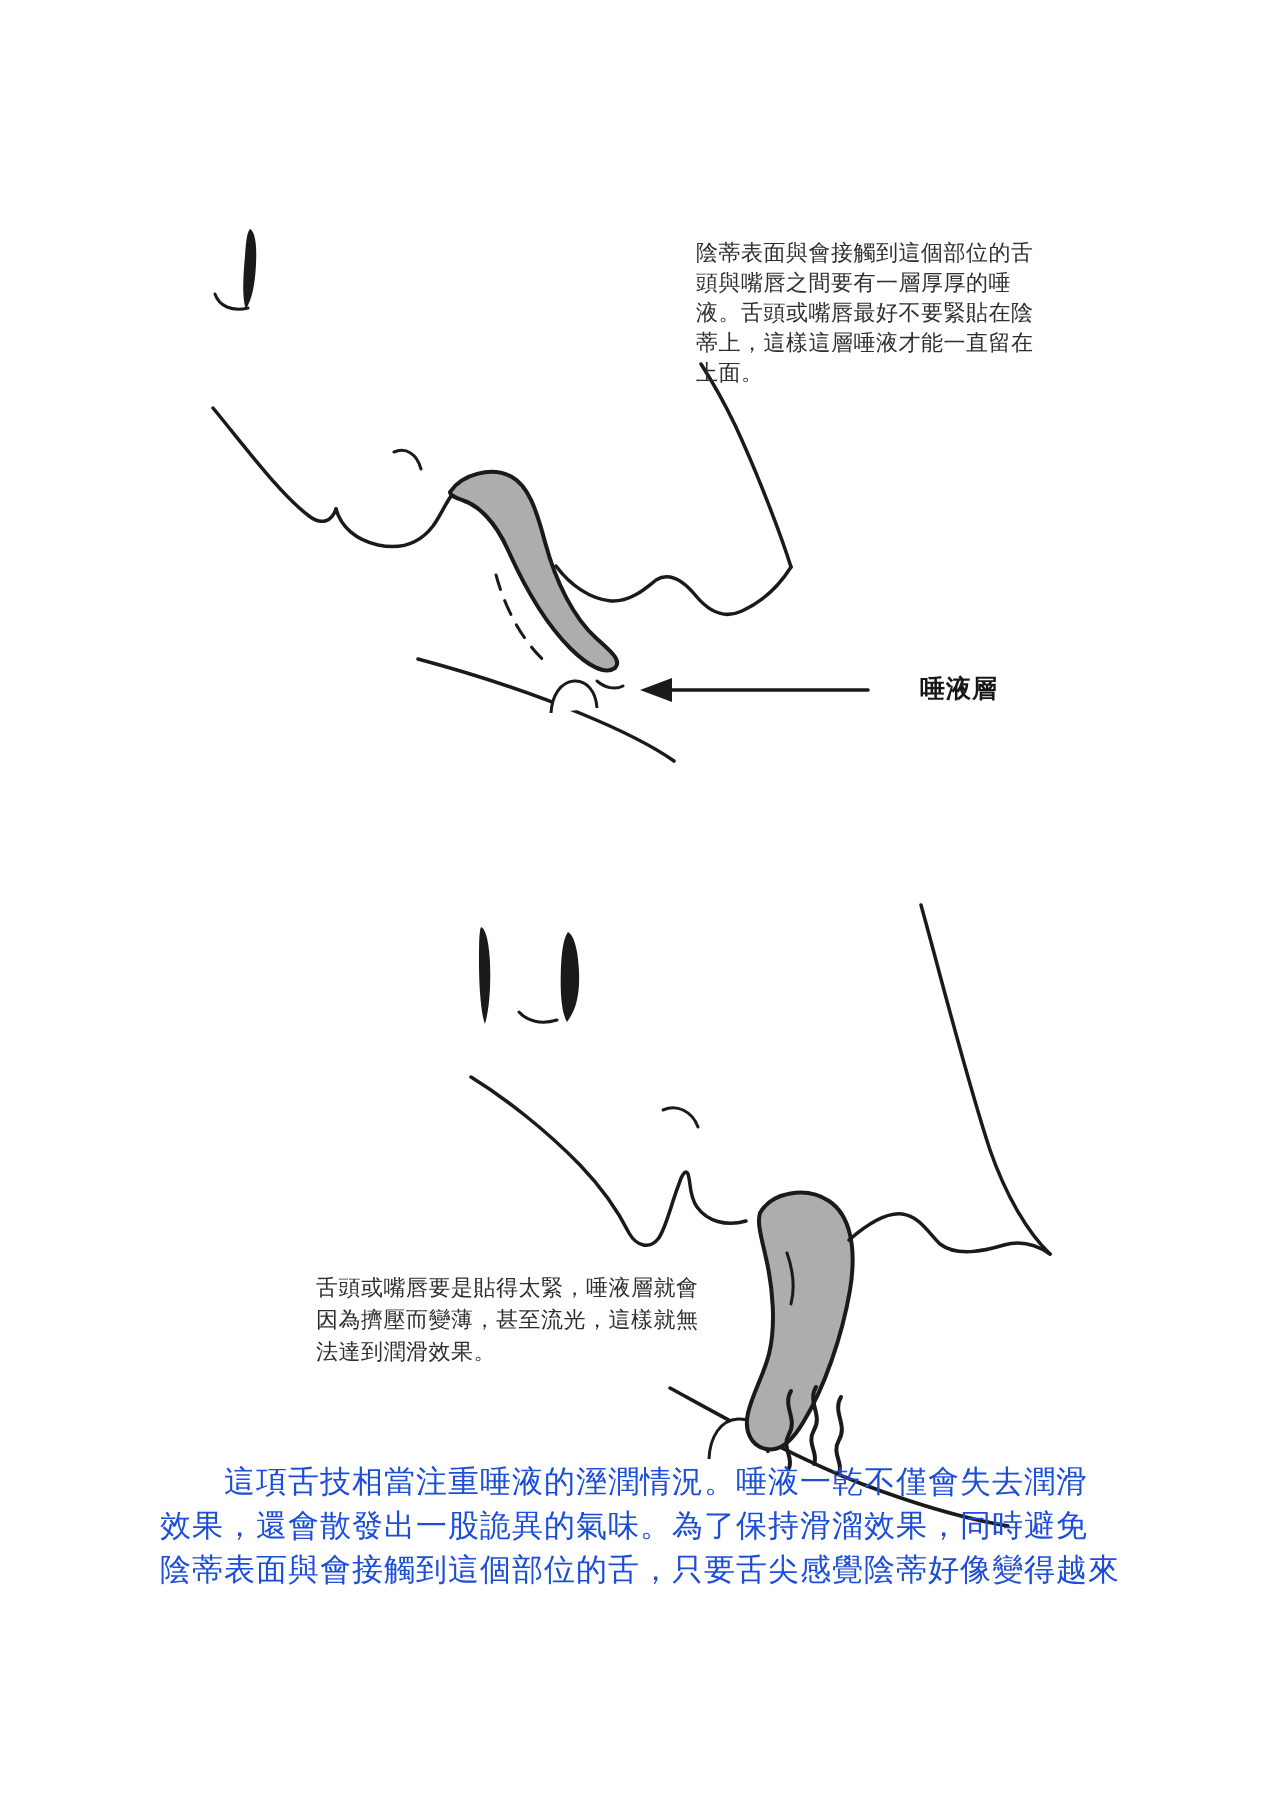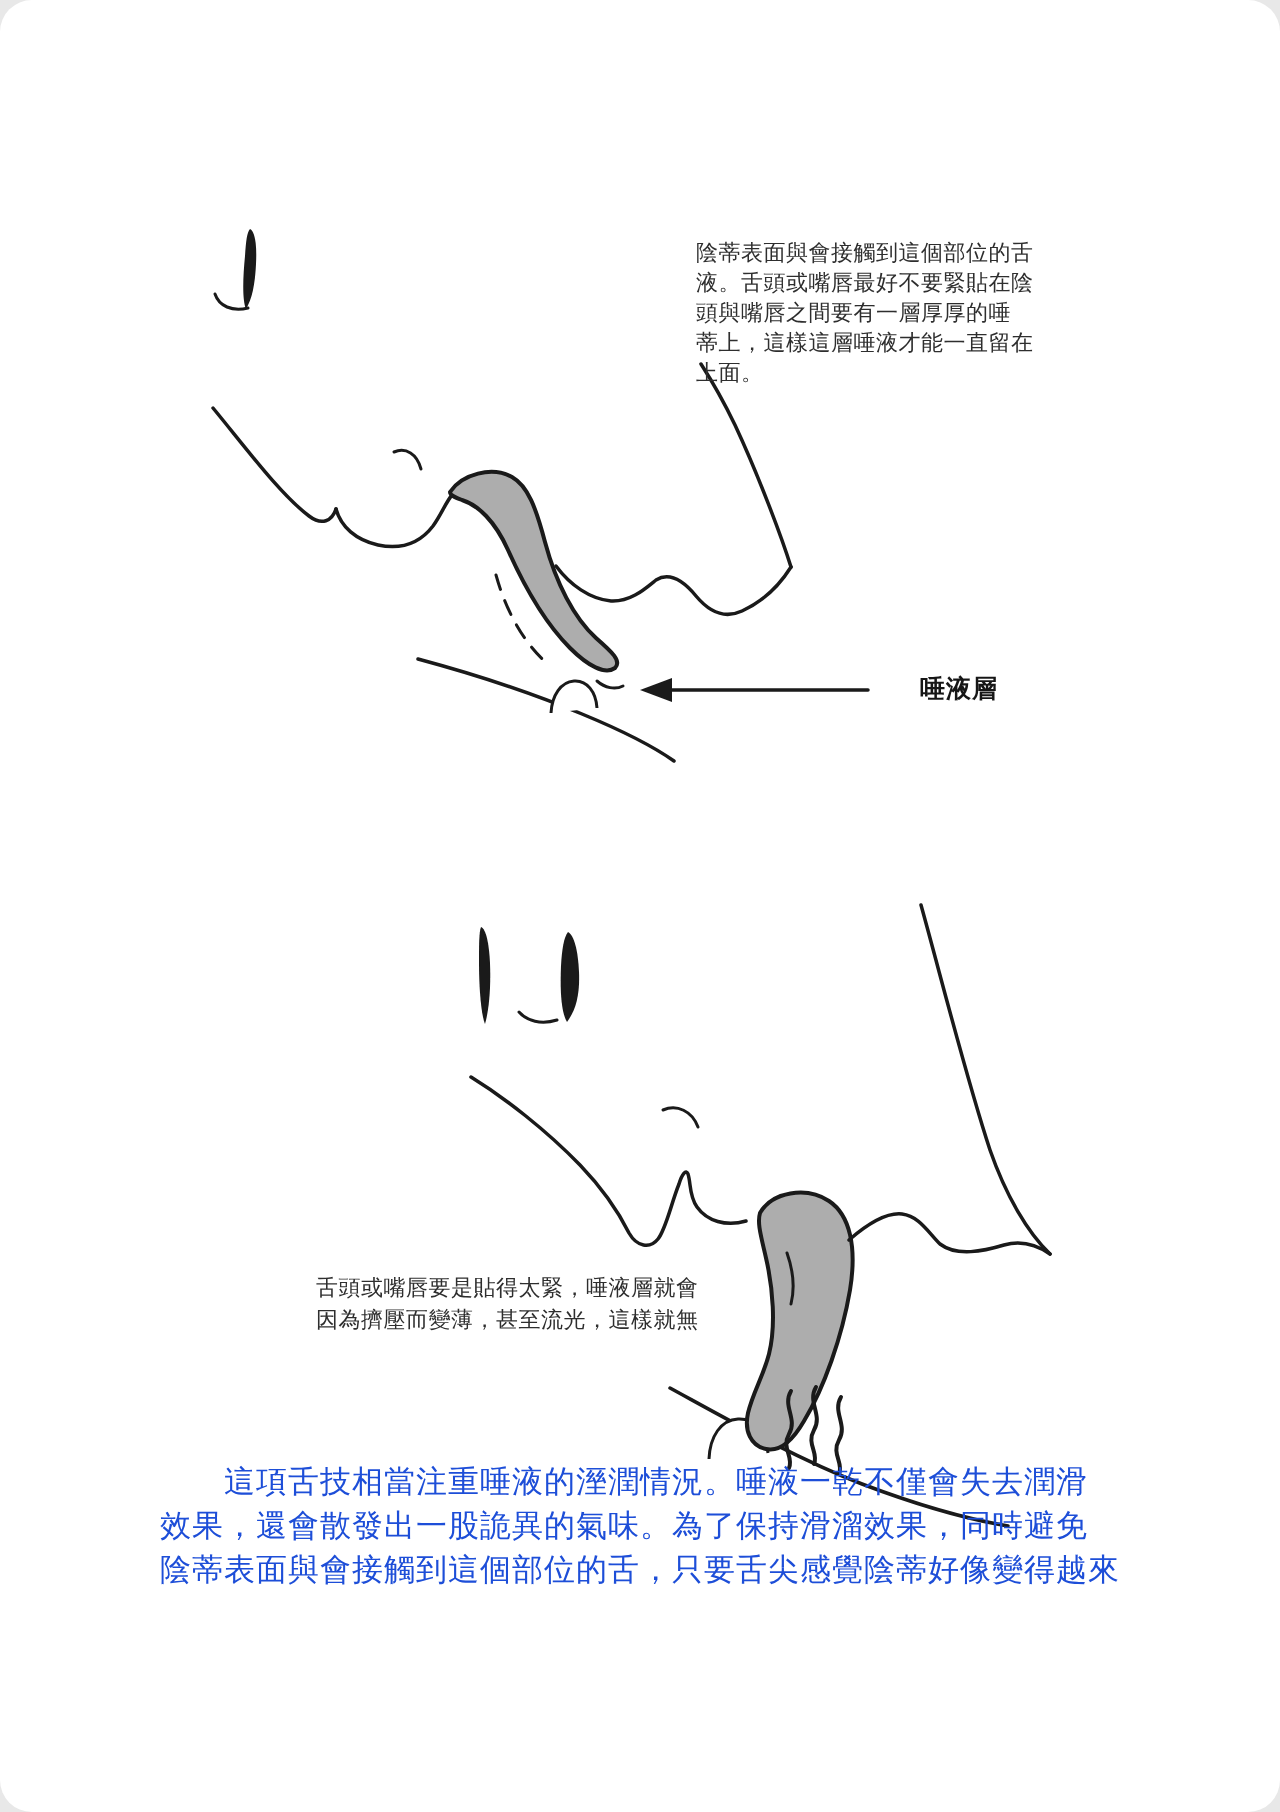--- a/index.html
+++ b/index.html
@@ -4,21 +4,20 @@
 <style>
   html,body{margin:0;padding:0;background:#e8e8e8;}
   .page{
     position:relative;
     width:1280px;height:1812px;
     margin:0 auto;
     background:#ffffff;
     font-family:"Liberation Sans","DejaVu Sans",sans-serif;
     color:#2b2b2b;
     overflow:hidden;
-    border-radius:32px;
   }
   .abs{position:absolute;}
   .caption{
     font-size:22px;
     font-weight:500;
     color:#2e2e2e;
     letter-spacing:0.5px;
   }
   .caption .cap-line{white-space:nowrap;}
   #fig1-caption{left:696px;top:238px;line-height:30px;}
@@ -68,22 +67,22 @@
     <path class="ink" stroke-width="3.5" d="M556,566 C570,585 590,599 611,601 C631,602 646,588 656,580 C669,572 682,579 696,596 C711,614 727,618 742,611 C762,602 779,586 791,567"></path>
 
     <path class="ink" stroke-width="3.5" d="M791,567 C781,535 757,472 735,425 C722,398 710,378 701,364"></path>
 
     <path class="ink" stroke-width="3.5" d="M868,690 L662,690"></path>
     <polygon fill="#1a1a1a" points="640,690 672,678 672,702"></polygon>
   </svg>
 
   <div class="abs caption" id="fig1-caption">
     <div class="cap-line">陰蒂表面與會接觸到這個部位的舌</div>
+    <div class="cap-line">頭與嘴唇之間要有一層厚厚的唾</div>
     <div class="cap-line">液。舌頭或嘴唇最好不要緊貼在陰</div>
-    <div class="cap-line">頭與嘴唇之間要有一層厚厚的唾</div>
     <div class="cap-line">蒂上，這樣這層唾液才能一直留在</div>
     <div class="cap-line">上面。</div>
   </div>
 
   <div class="abs" id="fig1-label">唾液層</div>
 
   <svg class="abs" style="left:440px;top:895px;" width="640" height="645" viewBox="440 895 640 645">
 
     <path d="M481,927 C486,929 489,943 490,963 C491,988 489,1010 485,1024 C481,1014 479,988 479,962 C479,945 479,932 481,927 Z" fill="#1a1a1a"></path>
 
@@ -108,20 +107,21 @@
     <path class="ink" stroke-width="3.5" d="M1050,1254 C1028,1233 1006,1196 990,1150 C966,1077 941,977 921,905"></path>
 
     <path class="ink" stroke-width="4" d="M791,1391 C782,1406 798,1419 789,1434 C781,1448 794,1457 789,1468"></path>
     <path class="ink" stroke-width="4" d="M816,1387 C807,1402 823,1415 814,1430 C806,1444 819,1453 814,1464"></path>
     <path class="ink" stroke-width="4" d="M841,1397 C832,1412 848,1425 839,1440 C831,1454 844,1463 839,1474"></path>
   </svg>
 
   <div class="abs caption" id="fig2-caption">
     <div class="cap-line">舌頭或嘴唇要是貼得太緊，唾液層就會</div>
     <div class="cap-line">因為擠壓而變薄，甚至流光，這樣就無</div>
+    <div class="cap-line">法達到潤滑效果。</div>
   </div>
 
   <div class="abs bodytext">
     <div class="body-line indent">這項舌技相當注重唾液的溼潤情況。唾液一乾不僅會失去潤滑</div>
     <div class="body-line">效果，還會散發出一股詭異的氣味。為了保持滑溜效果，同時避免</div>
     <div class="body-line">陰蒂表面與會接觸到這個部位的舌，只要舌尖感覺陰蒂好像變得越來</div>
   </div>
 
 </div>
 

